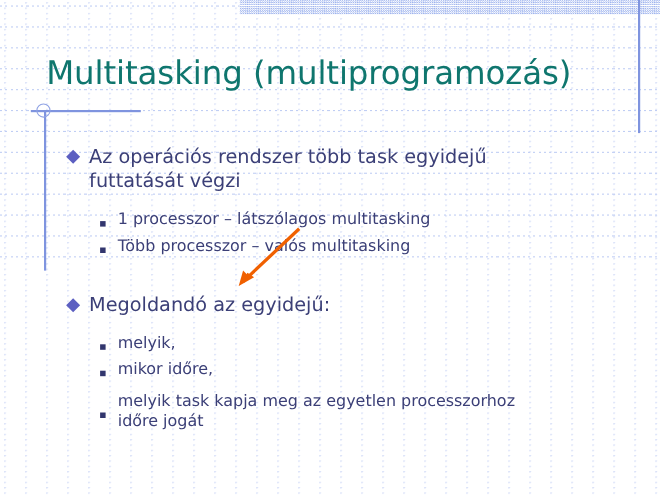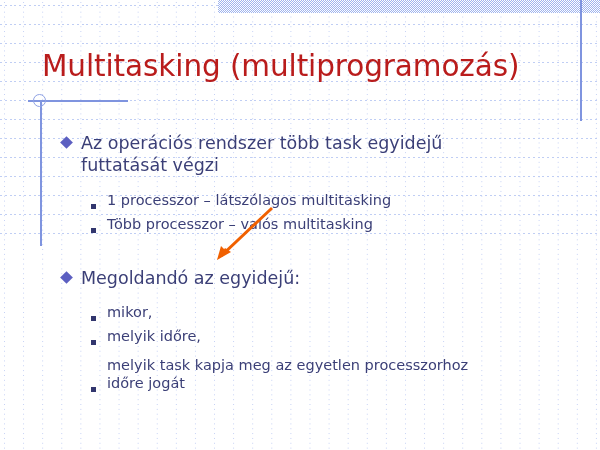--- a/index.html
+++ b/index.html
@@ -94,21 +94,21 @@
     background: transparent;
     pointer-events: none;
   }
 
   
   .title {
     position: absolute;
     left: 42px;
     top: 52px;
     width: 540px;
-    color: #b91c1c;
+    color: #0f766e;
     font-size: 29.5px;
     font-weight: 400;
     letter-spacing: -0.1px;
     line-height: 1.0;
     white-space: nowrap;
   }
 
   
   .body {
     position: absolute;
@@ -134,21 +134,21 @@
     margin: 5px 10px 0 0;
     background: #5c5fc1;
     transform: rotate(45deg);
   }
   .lvl1 .txt { white-space: pre-line; }
 
   .lvl2 {
     position: absolute;
     left: 91px;
     display: flex;
-    align-items: flex-end;
+    align-items: center;
     color: #3b3f77;
     font-size: 14.5px;
     line-height: 18px;
   }
   .lvl2 .bullet-square {
     flex: 0 0 auto;
     width: 5px;
     height: 5px;
     margin: 6px 11px 0 0;
     background: #32366e;
@@ -212,26 +212,26 @@
       <span class="txt">Több processzor – valós multitasking</span>
     </div>
 
     <div class="lvl1" style="top:268px">
       <span class="bullet-diamond"></span>
       <span class="txt">Megoldandó az egyidejű:</span>
     </div>
 
     <div class="lvl2" style="top:303px">
       <span class="bullet-square"></span>
-      <span class="txt">mikor,</span>
+      <span class="txt">melyik,</span>
     </div>
 
     <div class="lvl2" style="top:327px">
       <span class="bullet-square"></span>
-      <span class="txt">melyik időre,</span>
+      <span class="txt">mikor időre,</span>
     </div>
 
     <div class="lvl2" style="top:356px">
       <span class="bullet-square"></span>
       <span class="txt">melyik task kapja meg az egyetlen processzorhoz
 időre jogát</span>
     </div>
 
   </div>
 

